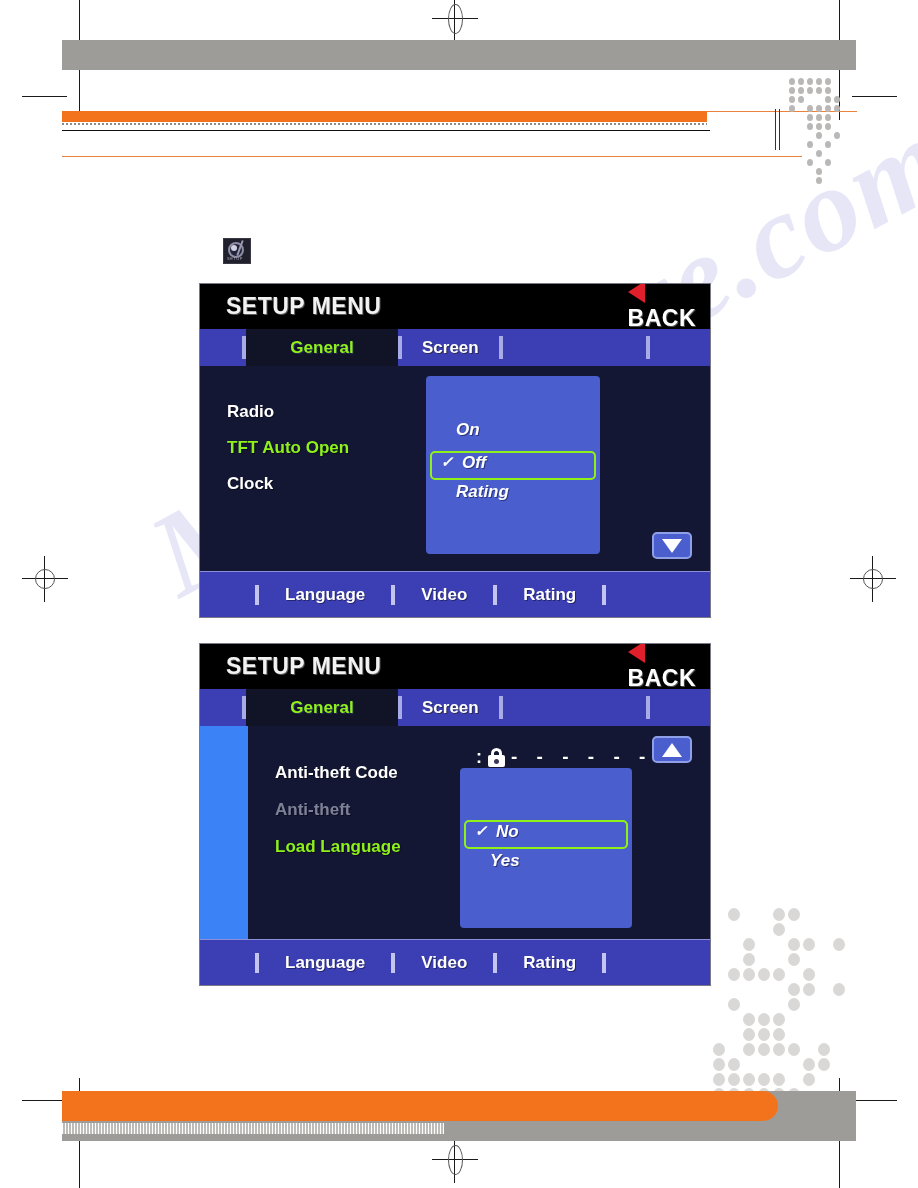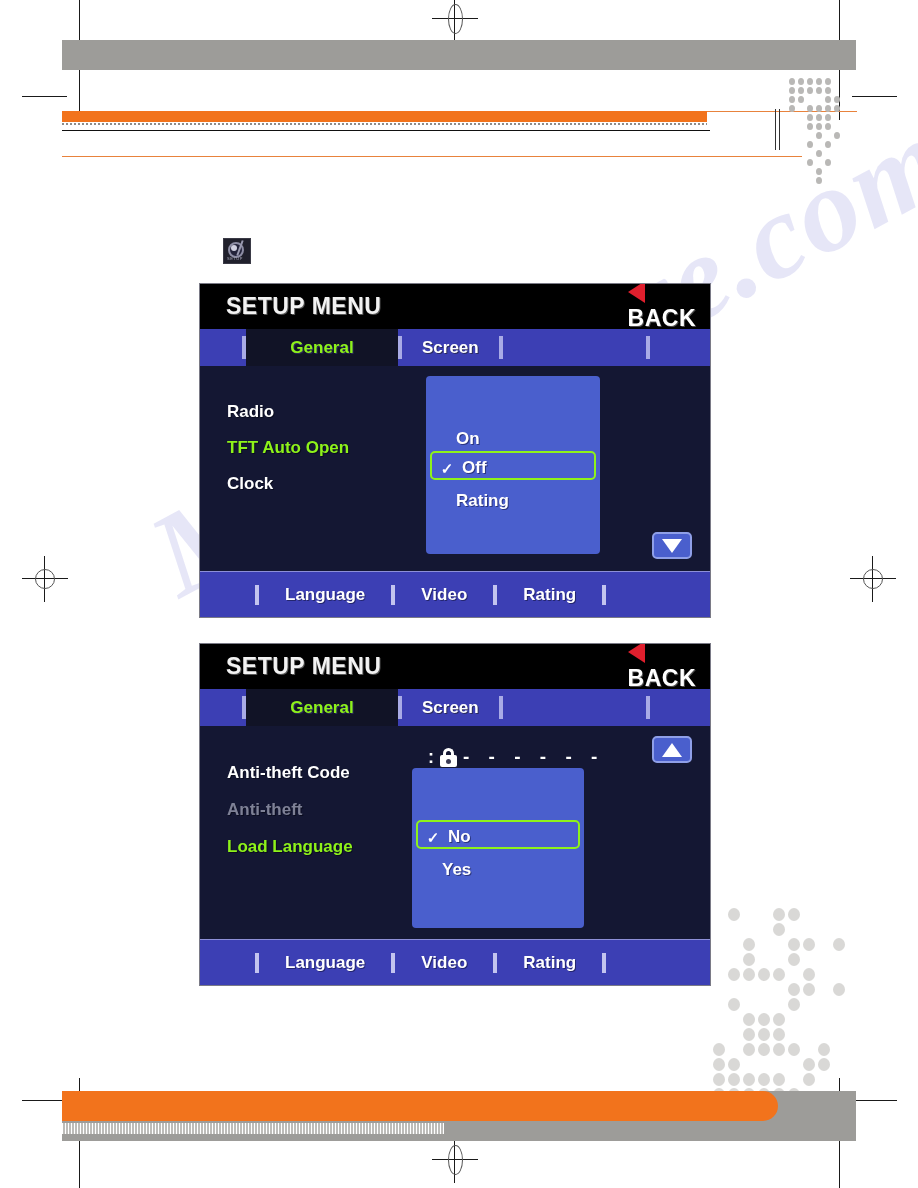--- a/index.html
+++ b/index.html
@@ -234,21 +234,21 @@
     color: #8ef21a;
     min-width: 112px;
   }
   .tab-gap { flex: 1 1 auto; }
 
   .tv-body {
     position: relative;
     background: #141733;
     height: 205px;
   }
-  #tv-general-antitheft .tv-body { height: 213px; }
+  #tv-general-antitheft .tv-body { height: 213px; margin-left: 48px; }
 
   .menu-list {
     position: absolute;
     left: 27px;
     top: 28px;
     width: 210px;
   }
   .menu-item {
     font-size: 17px;
     font-weight: bold;
@@ -316,22 +316,23 @@
     border-radius: 4px;
     box-sizing: border-box;
   }
   #tft-option-box { left: 226px; top: 10px; width: 174px; height: 178px; }
   #antitheft-option-box { left: 212px; top: 42px; width: 172px; height: 160px; }
 
   .option-row {
     position: relative;
     height: 29px;
     display: flex;
-    align-items: flex-end;
+    align-items: flex-start;
     box-sizing: border-box;
+    font-style: italic;
   }
   .option-check {
     width: 30px;
     text-align: center;
     font-size: 15px;
     color: #ffffff;
     font-weight: bold;
   }
   .option-label {
     font-size: 17px;

